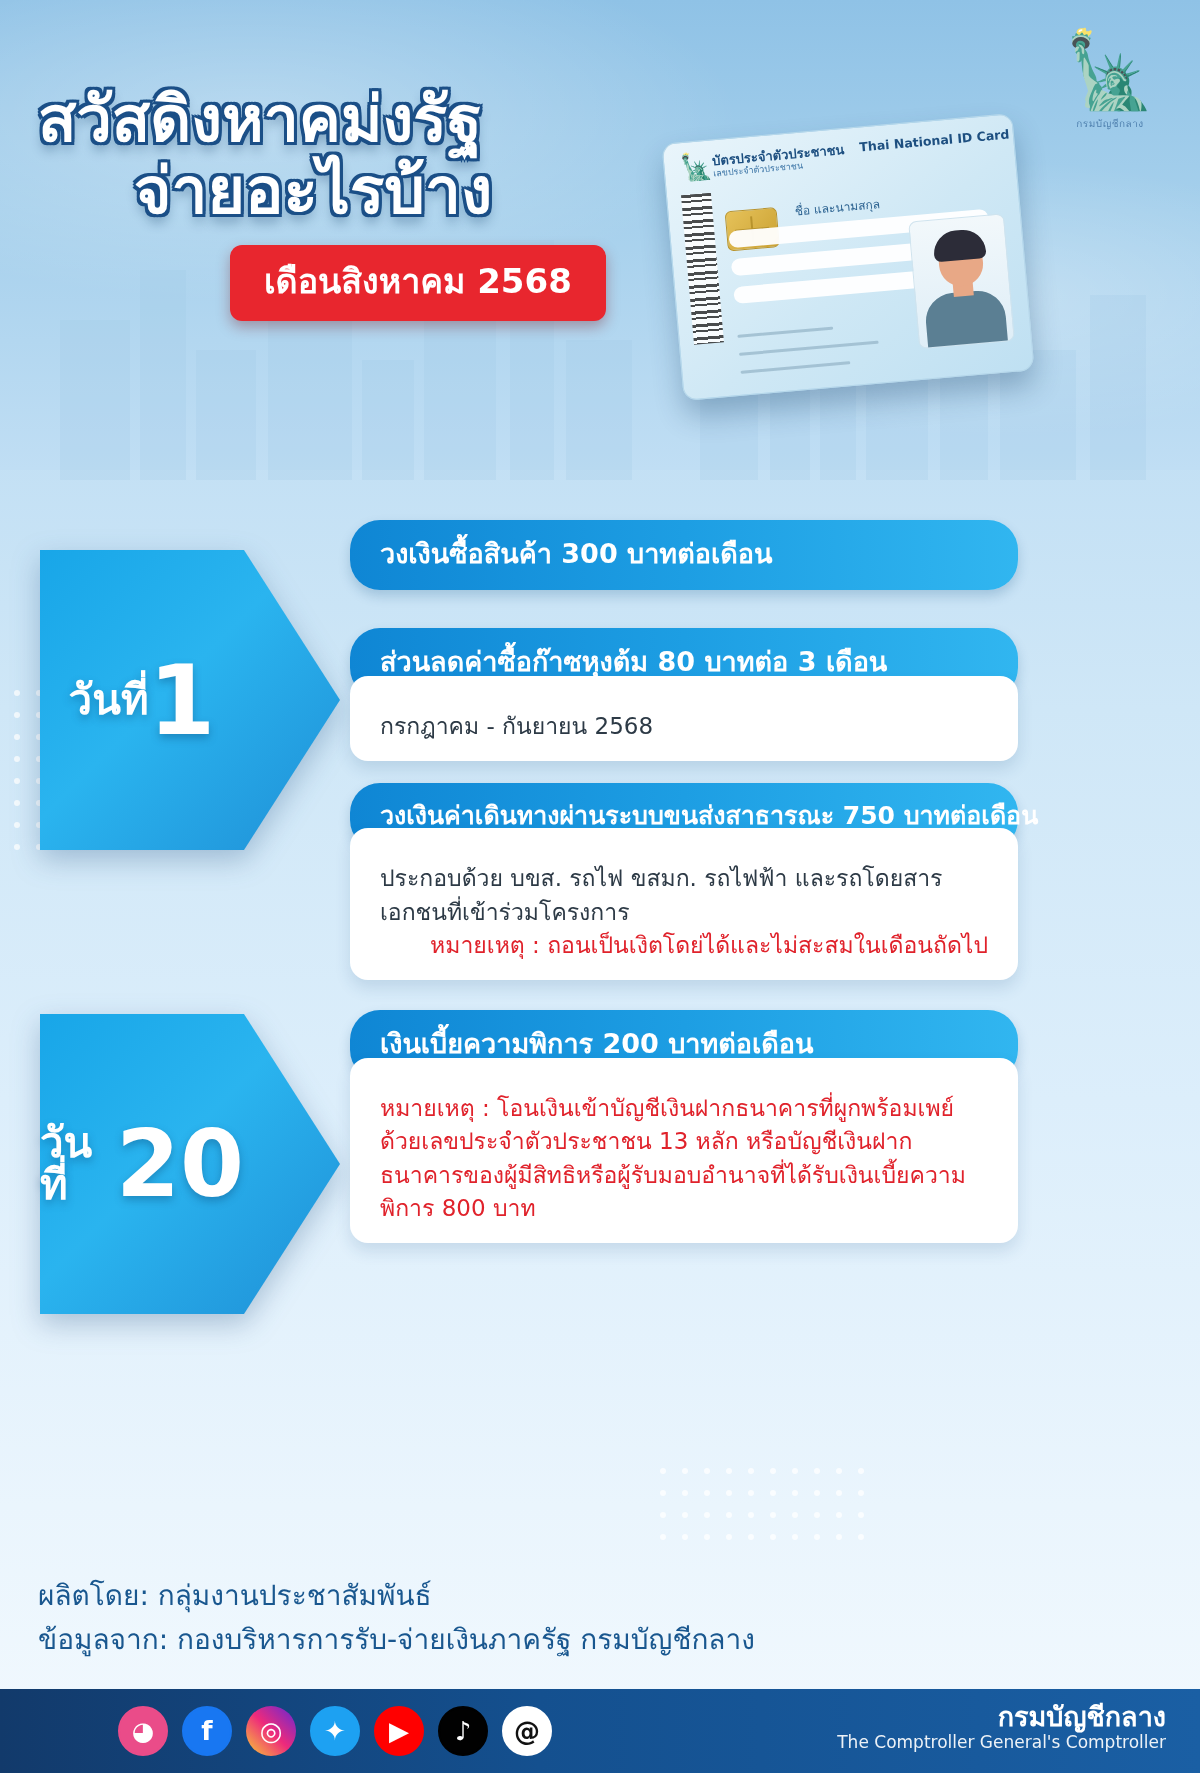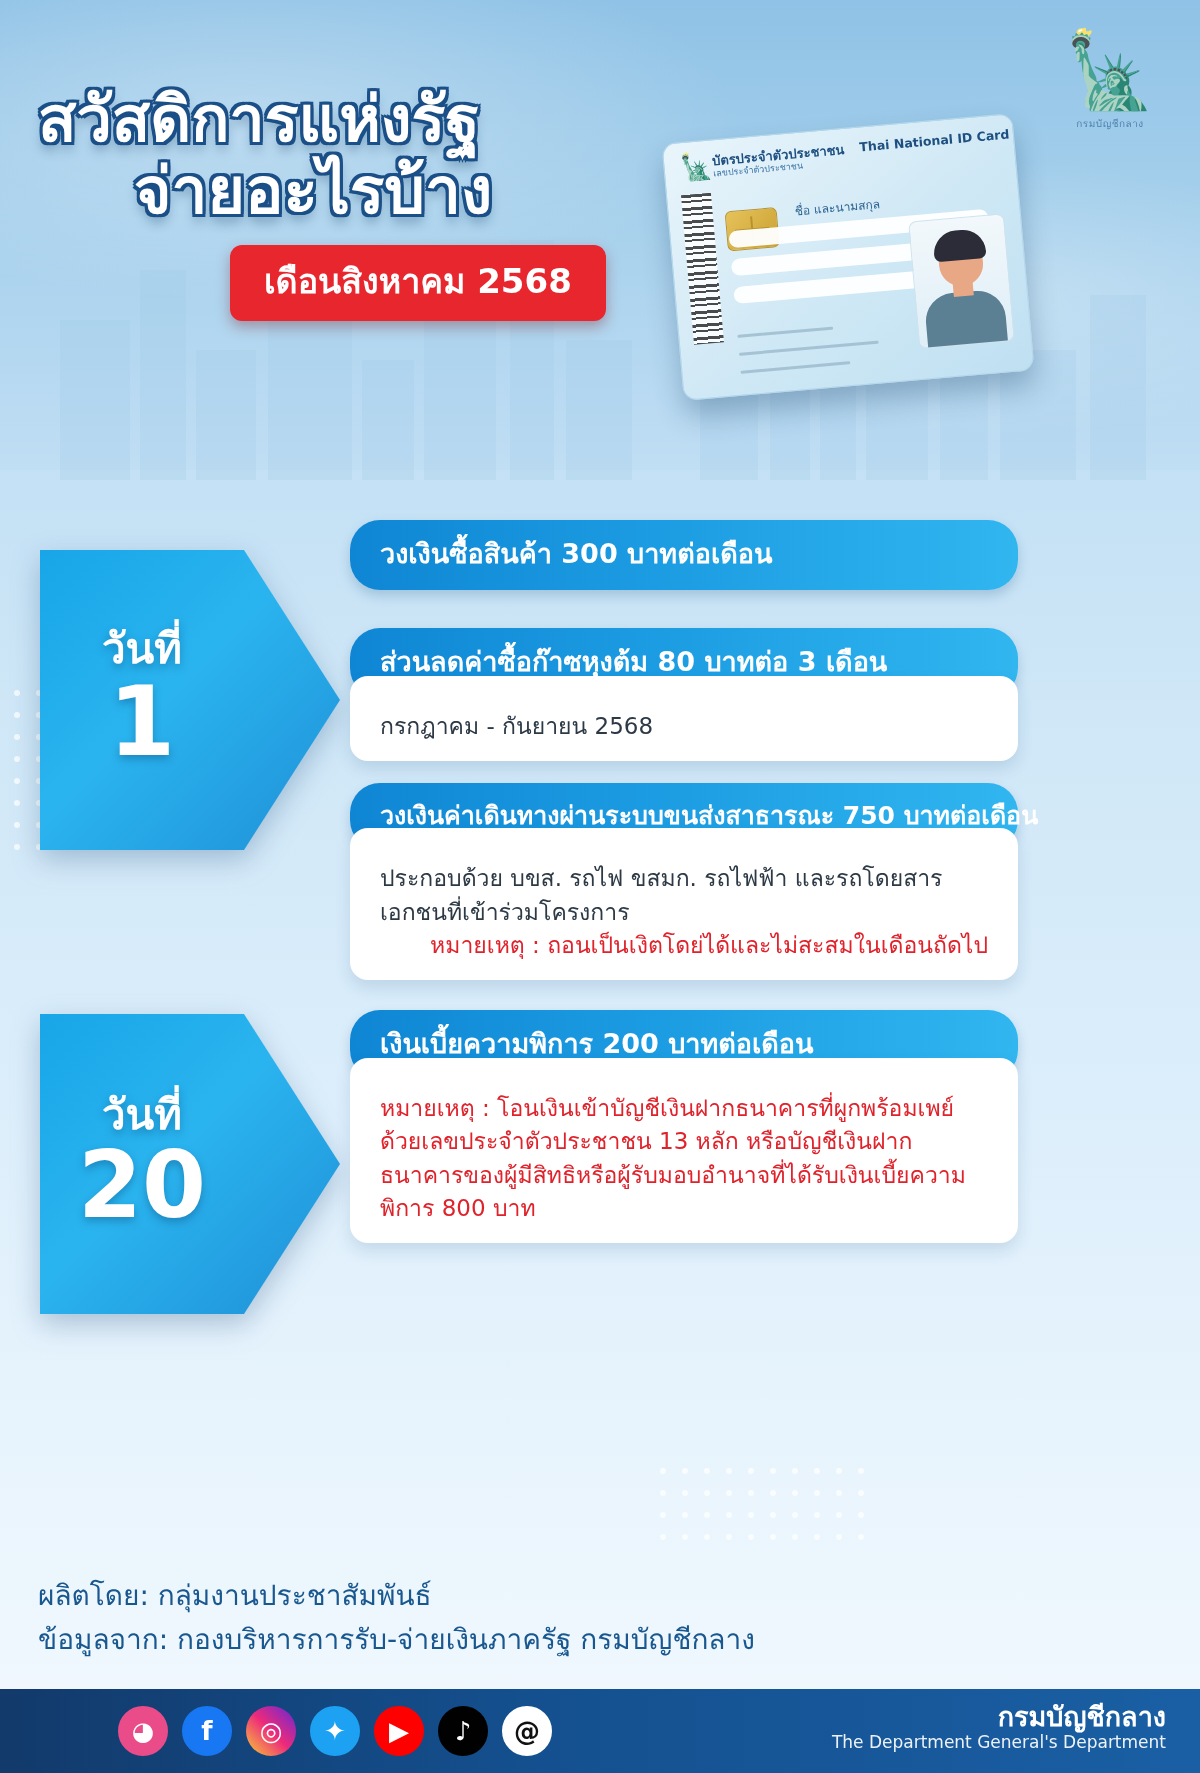--- a/index.html
+++ b/index.html
@@ -118,21 +118,21 @@
     position: relative; width: 300px; height: 300px;
     filter: drop-shadow(0 10px 14px rgba(20,70,120,.28));
   }
   .arrow .tri {
     position:absolute; inset:0;
     background: linear-gradient(135deg,#18a6e8 0%, #2ab4ef 45%, #1f8fd6 100%);
     clip-path: polygon(0% 0%, 68% 0%, 100% 50%, 68% 100%, 0% 100%);
   }
   .arrow .lbl {
     position: absolute; left: 0; top: 0; width: 68%; height: 100%;
-    display:flex; flex-direction:column; align-items:center; justify-content:center;
+    display:flex; flex-direction:row; align-items:center; justify-content:center;
     color:#fff; text-shadow: 0 4px 8px rgba(10,60,105,.35);
   }
   .arrow .lbl .w { font-size: 42px; font-weight: bold; line-height:1; }
   .arrow .lbl .n { font-size: 96px; font-weight: bold; line-height: 1.05; margin-top: 2px; }
   .arrow .lbl .n.big { font-size: 92px; }
 
   .cards { position: absolute; width: 668px; }
   .pill {
     background: linear-gradient(90deg,#0f86d4 0%, #1d9ee3 50%, #31b6f0 100%);
     color: #ffffff;
@@ -273,21 +273,21 @@
       <i></i>
       <i></i>
       <i></i>
       <i></i>
       <i></i>
   </div>
 
   <div class="header">
 
     <div class="title-wrap">
-      <div class="t-line1">สวัสดิการแห่งรัฐ</div>
+      <div class="t-line1">สวัสดิงหาคม่งรัฐ</div>
       <div class="t-line2">จ่ายอะไรบ้าง</div>
       <div class="t-badge">เดือนสิงหาคม 2568</div>
     </div>
 
     <div class="idcard">
       <span class="garuda-sm">🗽</span>
       <div class="hdr-th">บัตรประจำตัวประชาชน</div>
       <div class="hdr-th2">เลขประจำตัวประชาชน</div>
       <div class="hdr-en">Thai National ID Card</div>
       <div class="barcode"></div>
@@ -376,17 +376,17 @@
       <div class="soc dribbble">◕</div>
       <div class="soc facebook">f</div>
       <div class="soc instagram">◎</div>
       <div class="soc twitter">✦</div>
       <div class="soc youtube">▶</div>
       <div class="soc tiktok">♪</div>
       <div class="soc threads">@</div>
     </div>
     <div class="org">
       <div class="th">กรมบัญชีกลาง</div>
-      <div class="en">The Department General's Department</div>
+      <div class="en">The Comptroller General's Comptroller</div>
     </div>
   </div>
 
 </div>
 
 </body></html>

